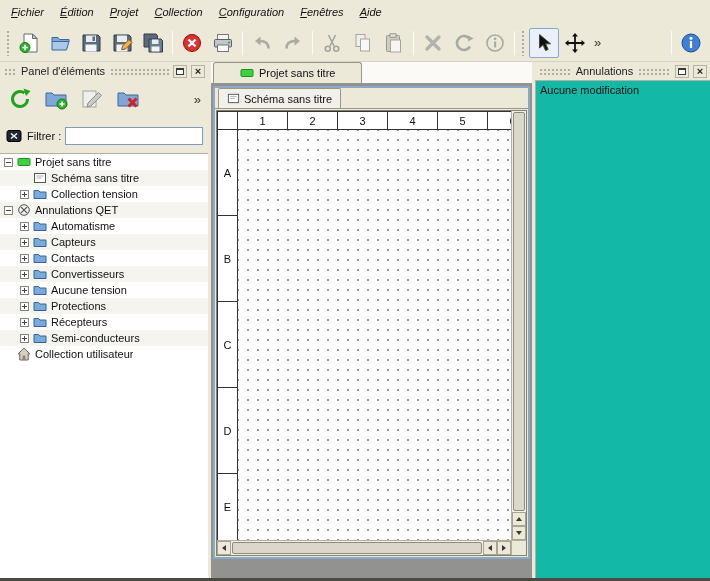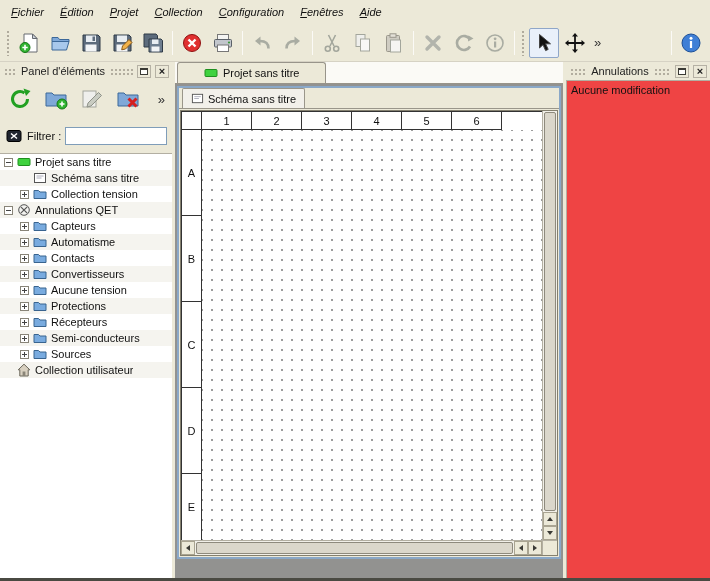--- a/index.html
+++ b/index.html
@@ -22,22 +22,22 @@
   .tsep { width:1px; height:24px; background:#bcb8aa; border-right:1px solid #fbfaf6; margin:0 3px; flex:none; }
   .chev { font-size:13px; color:#333; padding:0 3px; flex:none; }
   .push-right { margin-left:auto; }
 
   
   .main { flex:1; display:flex; min-height:0; }
   .splitter { width:3px; flex:none; background:#ece9d8; }
 
   
   .dock { display:flex; flex-direction:column; min-height:0; }
-  .left-dock { width:172px; flex:none; }
-  .right-dock { width:144px; flex:none; }
+  .left-dock { width:208px; flex:none; }
+  .right-dock { width:175px; flex:none; }
   .dock-title { height:18px; display:flex; align-items:center; gap:4px; padding:0 3px; flex:none; }
   .grip { flex:1; height:8px; background-image:radial-gradient(#b2ad9f 1px, transparent 1.1px); background-size:4px 4px; background-position:1px 1px; }
   .grip.small { flex:0 0 14px; }
   .dock-title-text { color:#222; white-space:nowrap; }
   .dock-btn { width:14px; height:13px; border:1px solid #b5b1a4; background:#ece9d8; display:flex; align-items:center; justify-content:center; flex:none; }
   .float-glyph { width:8px; height:7px; border:1px solid #3a3a35; border-top-width:2px; background:#fdfdfb; }
   .close-glyph { font-size:11px; line-height:9px; font-weight:bold; color:#222; }
 
   
   .panel-toolbar { height:38px; display:flex; align-items:center; gap:4px; padding:2px 4px; flex:none; }
@@ -99,21 +99,21 @@
   .hscroll { position:absolute; left:0; right:15px; bottom:0; height:15px; background:#f2f0e9; border-top:1px solid #b3afa2; display:flex; }
   .hthumb { flex:1; margin:1px; background:#dbd7cb; border:1px solid #8e8a7d; border-radius:2px; }
   .sbtn { width:14px; height:14px; flex:none; background:#ece9d8; border:1px solid #a9a491; display:flex; align-items:center; justify-content:center; }
   .scroll-corner { position:absolute; right:0; bottom:0; width:15px; height:15px; background:#ece9d8; border-left:1px solid #b3afa2; border-top:1px solid #b3afa2; }
   .tri-up { width:0; height:0; border-left:3px solid transparent; border-right:3px solid transparent; border-bottom:4px solid #3a3a35; }
   .tri-down { width:0; height:0; border-left:3px solid transparent; border-right:3px solid transparent; border-top:4px solid #3a3a35; }
   .tri-left { width:0; height:0; border-top:3px solid transparent; border-bottom:3px solid transparent; border-right:4px solid #3a3a35; }
   .tri-right { width:0; height:0; border-top:3px solid transparent; border-bottom:3px solid transparent; border-left:4px solid #3a3a35; }
 
   
-  .undo-list { flex:1; background:#ef4444; border-top:1px solid #b3afa2; border-left:1px solid #b3afa2; min-height:0; }
+  .undo-list { flex:1; background:#14b8a6; border-top:1px solid #b3afa2; border-left:1px solid #b3afa2; min-height:0; }
   .undo-item { padding:3px 4px; }
 </style>
 </head>
 <body>
 
 <div class="app">
 
   <div class="menubar">
     <span class="menu-item">Fichier</span>
     <span class="menu-item">Édition</span>
@@ -409,38 +409,38 @@
             </span>
           <span class="tlabel">Annulations QET</span>
         </div>
         <div class="tree-row lvl1">
           <span class="exp plus"></span>
           <span class="ticon">
               <svg viewBox="0 0 14 14">
                 <path d="M1 3.5h4.5L7 5h6v6.5H1z" fill="#79abdf" stroke="#39648f"></path>
               </svg>
             </span>
+          <span class="tlabel">Automatisme</span>
+        </div>
+        <div class="tree-row lvl1">
+          <span class="exp plus"></span>
+          <span class="ticon">
+              <svg viewBox="0 0 14 14">
+                <path d="M1 3.5h4.5L7 5h6v6.5H1z" fill="#79abdf" stroke="#39648f"></path>
+              </svg>
+            </span>
           <span class="tlabel">Capteurs</span>
         </div>
         <div class="tree-row lvl1">
           <span class="exp plus"></span>
           <span class="ticon">
               <svg viewBox="0 0 14 14">
                 <path d="M1 3.5h4.5L7 5h6v6.5H1z" fill="#79abdf" stroke="#39648f"></path>
               </svg>
             </span>
-          <span class="tlabel">Automatisme</span>
-        </div>
-        <div class="tree-row lvl1">
-          <span class="exp plus"></span>
-          <span class="ticon">
-              <svg viewBox="0 0 14 14">
-                <path d="M1 3.5h4.5L7 5h6v6.5H1z" fill="#79abdf" stroke="#39648f"></path>
-              </svg>
-            </span>
           <span class="tlabel">Contacts</span>
         </div>
         <div class="tree-row lvl1">
           <span class="exp plus"></span>
           <span class="ticon">
               <svg viewBox="0 0 14 14">
                 <path d="M1 3.5h4.5L7 5h6v6.5H1z" fill="#79abdf" stroke="#39648f"></path>
               </svg>
             </span>
           <span class="tlabel">Convertisseurs</span>
@@ -473,29 +473,20 @@
           <span class="tlabel">Récepteurs</span>
         </div>
         <div class="tree-row lvl1">
           <span class="exp plus"></span>
           <span class="ticon">
               <svg viewBox="0 0 14 14">
                 <path d="M1 3.5h4.5L7 5h6v6.5H1z" fill="#79abdf" stroke="#39648f"></path>
               </svg>
             </span>
           <span class="tlabel">Semi-conducteurs</span>
-        </div>
-        <div class="tree-row lvl1">
-          <span class="exp plus"></span>
-          <span class="ticon">
-              <svg viewBox="0 0 14 14">
-                <path d="M1 3.5h4.5L7 5h6v6.5H1z" fill="#79abdf" stroke="#39648f"></path>
-              </svg>
-            </span>
-          <span class="tlabel">Sources</span>
         </div>
         <div class="tree-row lvl0">
           <span class="exp hidden"></span>
           <span class="ticon">
               <svg viewBox="0 0 14 14">
                 <path d="M7 1.2L1.2 6.8h1.6V13h8.4V6.8h1.6z" fill="#d8d0c0" stroke="#6a665a"></path>
                 <rect x="5.6" y="8.5" width="2.8" height="4.5" fill="#8a8578"></rect>
               </svg>
             </span>
           <span class="tlabel">Collection utilisateur</span>

